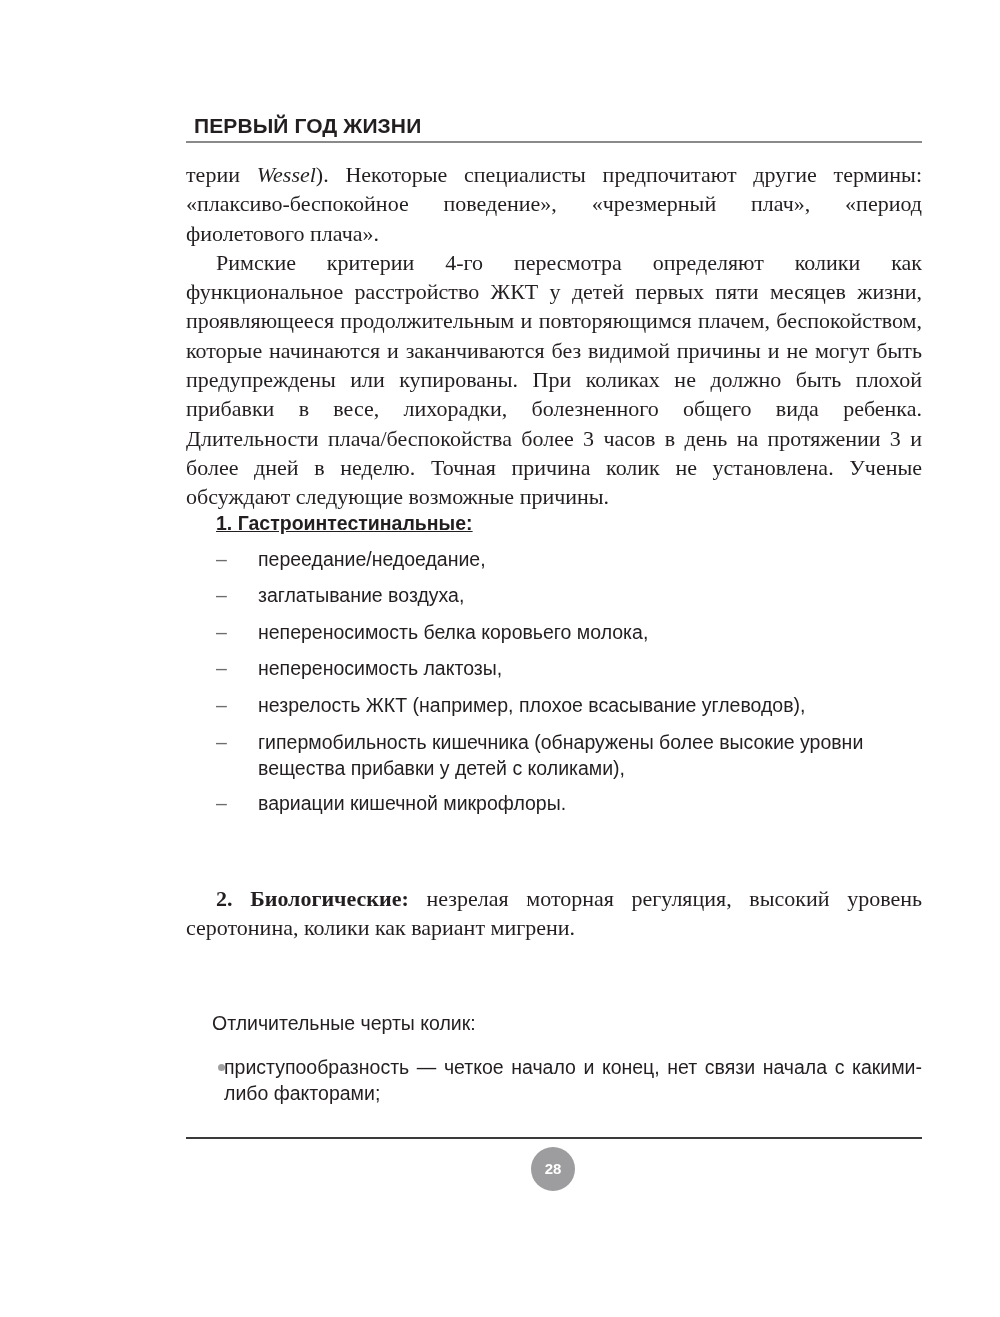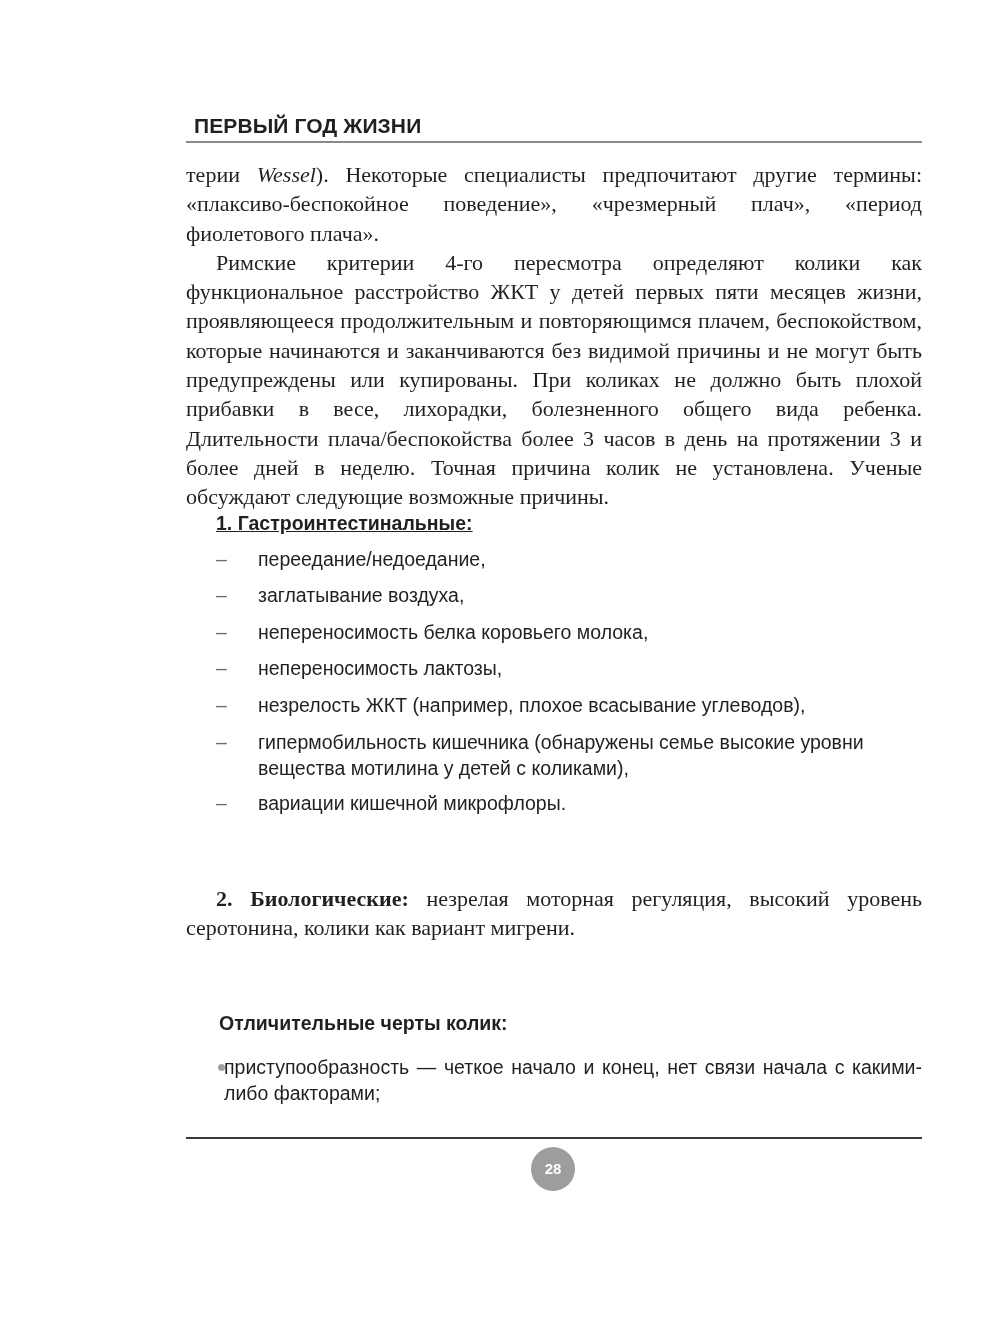--- a/index.html
+++ b/index.html
@@ -29,21 +29,21 @@
   }
   .list-heading { position: absolute; left: 30px; top: 0; font-weight: bold; line-height: 26px; text-decoration: underline; }
   .dash-item { position: absolute; left: 30px; width: 706px; line-height: 26px; }
   .dash-item .dash { position: absolute; left: 0; top: 0; color: #6d6d6d; }
   .dash-item .txt { display: block; margin-left: 42px; }
 
   .features {
     position: absolute; left: 186px; top: 1010px; width: 736px;
     font-family: "Liberation Sans", sans-serif; font-size: 19.5px; color: #231f20;
   }
-  .features .heading { position: absolute; left: 33px; top: 0; font-weight: bold; line-height: 26px; }
+  .features .heading { position: absolute; left: 26px; top: 0; font-weight: normal; line-height: 26px; }
   .bullet-item { position: absolute; left: 30px; top: 44px; width: 706px; line-height: 26px; }
   .bullet-item .dot { position: absolute; left: 2px; top: 10px; width: 7px; height: 7px; border-radius: 50%; background: #a0a0a0; }
   .bullet-item .txt { display: block; margin-left: 8px; text-align: justify; }
 
   .foot-rule { position: absolute; left: 186px; top: 1137px; width: 736px; height: 2px; background: #3a3a3a; }
   .page-num {
     position: absolute; left: 531px; top: 1147px; width: 44px; height: 44px; border-radius: 50%;
     background: #9d9d9f; color: #ffffff; font-family: "Liberation Sans", sans-serif;
     font-size: 15px; font-weight: bold; text-align: center; line-height: 44px;
   }
@@ -81,21 +81,21 @@
     <div class="dash-item" style="top:145px;">
       <span class="dash">–</span>
       <span class="txt">непереносимость лактозы,</span>
     </div>
     <div class="dash-item" style="top:182px;">
       <span class="dash">–</span>
       <span class="txt">незрелость ЖКТ (например, плохое всасывание углеводов),</span>
     </div>
     <div class="dash-item" style="top:219px;">
       <span class="dash">–</span>
-      <span class="txt">гипермобильность кишечника (обнаружены семье высокие уровни вещества мотилина у детей с коликами),</span>
+      <span class="txt">гипермобильность кишечника (обнаружены более высокие уровни вещества прибавки у детей с коликами),</span>
     </div>
     <div class="dash-item" style="top:280px;">
       <span class="dash">–</span>
       <span class="txt">вариации кишечной микрофлоры.</span>
     </div>
   </div>
 
   <div class="body-block b2">
     <p class="indent"><span class="bold">2. Биологические:</span><span> незрелая моторная регуляция, высокий уровень серотонина, колики как вариант мигрени.</span></p>
   </div>

